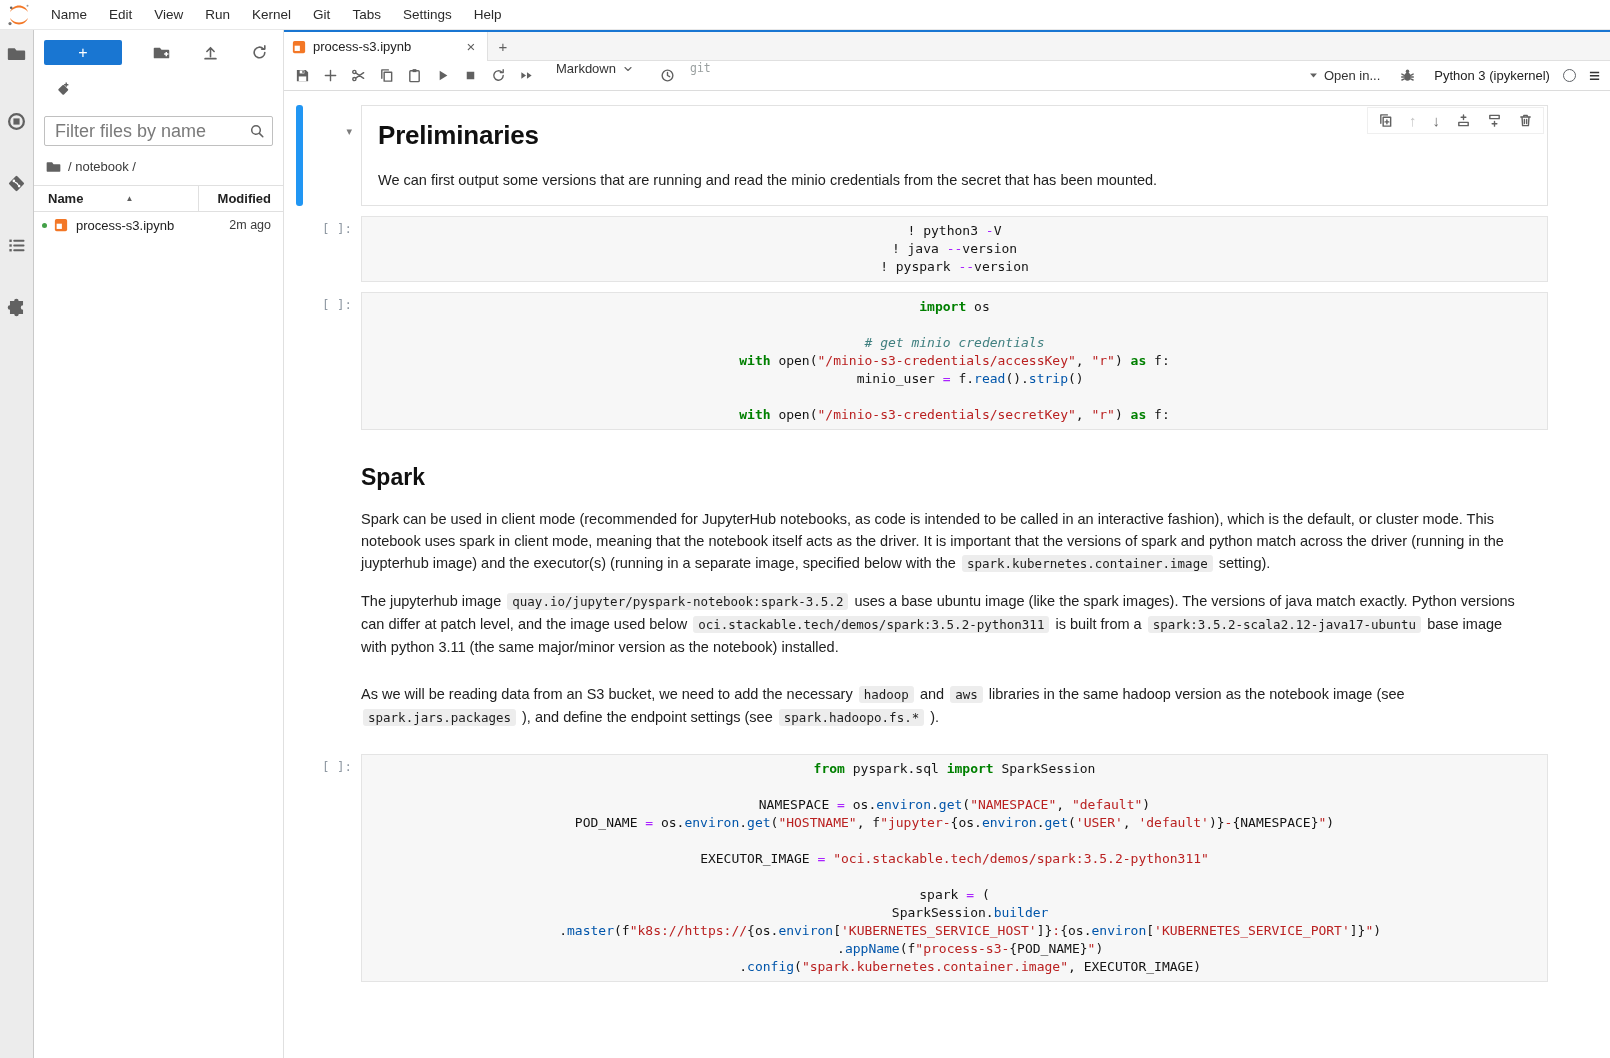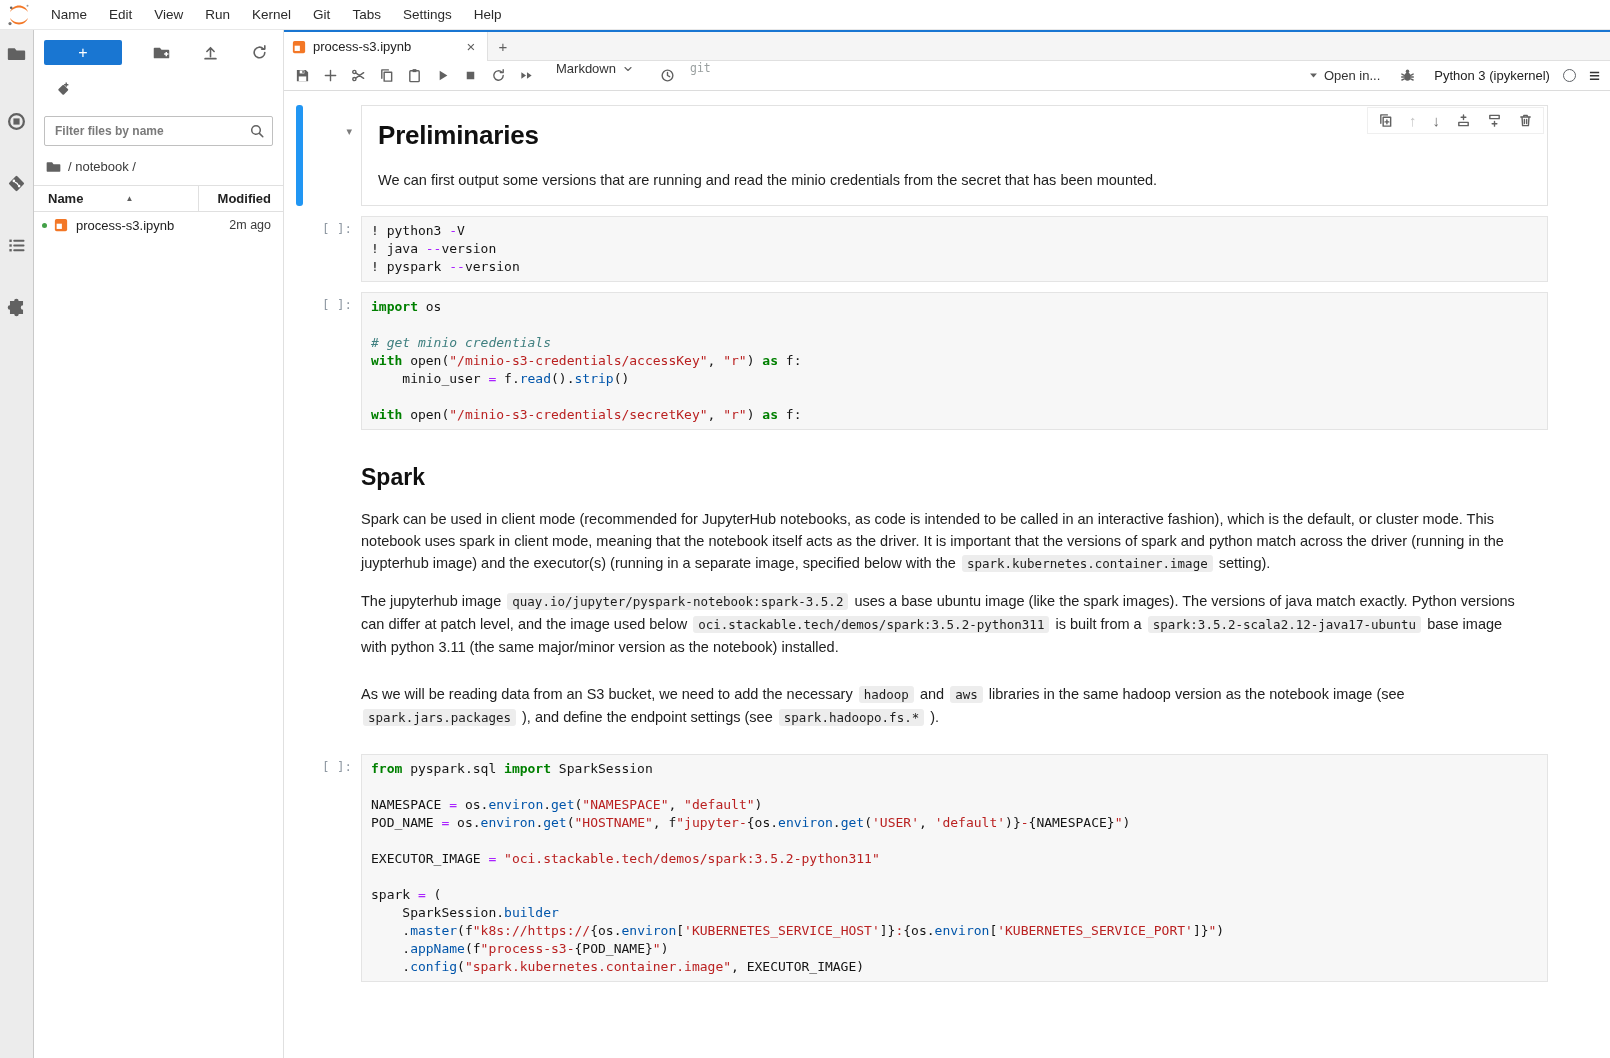--- a/index.html
+++ b/index.html
@@ -25,21 +25,21 @@
   #filebrowser { width:250px; flex:none; background:#fff; border-right:1px solid #e0e0e0;
     display:flex; flex-direction:column; }
   .fbbar { display:flex; align-items:center; justify-content:space-between; padding:10px 14px 0 10px; }
   #new-launcher { width:78px; height:25px; background:#1976d2; border-radius:2px; border:none;
     color:#fff; font-size:16px; line-height:25px; text-align:center; }
   .fbicon { width:20px; height:20px; display:flex; align-items:center; justify-content:center; }
   .fbicon svg { width:17px; height:17px; }
   .tagrow { padding:16px 0 0 20px; }
   .filterwrap { margin:14px 10px 0; position:relative; }
   #filter-input { width:100%; height:30px; border:1px solid #c0c0c0; border-radius:2px;
-    padding:0 30px 0 10px; font-size:12px; font-family:"Liberation Sans",sans-serif; color:#333; background:#fff;font-weight:bold; }
+    padding:0 30px 0 10px; font-size:18px; font-family:"Liberation Sans",sans-serif; color:#333; background:#fff; }
   #filter-input::placeholder { color:#7a7a7a; }
   .searchicon { position:absolute; right:8px; top:7px; }
   .crumbs { display:flex; align-items:center; gap:7px; padding:13px 12px 11px; font-size:13px; color:#3a3a3a; }
   .listhead { display:flex; align-items:center; height:27px; font-size:13px; font-weight:bold;
     border-top:1px solid #e0e0e0; border-bottom:1px solid #e0e0e0; color:#222; }
   .nh { flex:1; display:flex; align-items:center; padding-left:14px; border-right:1px solid #e0e0e0; height:100%; }
   .sort { font-size:8px; color:#5f5f5f; margin-left:42px; }
   .mh { width:84px; padding-right:12px; text-align:right; }
   .filerow { display:flex; align-items:center; height:26px; font-size:13px; padding-left:8px; color:#212121; }
   .greendot { width:5px; height:5px; border-radius:50%; background:#43a047; flex:none; }
@@ -77,21 +77,21 @@
     font-family:"DejaVu Sans Mono",monospace; font-size:12.5px; color:#9099a3; }
   .mdcaret { color:#7c7c7c; font-size:11px; font-family:"Liberation Sans",sans-serif; position:relative; top:13px; }
   .cellbody { flex:1; min-width:0; margin-right:62px; }
 
   .mdbox { border:1px solid #e2e2e2; padding:4px 16px 14px; }
   .mdbox h1 { font-size:26px; font-weight:600; color:#101010; margin:10px 0 19px; letter-spacing:-0.2px; }
   .mdp { font-size:14.5px; line-height:21px; color:#212121; }
 
   .editor { background:#f7f7f7; border:1px solid #e4e4e4; padding:5px 9px;
     font-family:"DejaVu Sans Mono",monospace; font-size:13px; line-height:18px; color:#141414; }
-  .cl { white-space:pre; height:18px; }
+  .cl { white-space:pre; height:18px;text-align:center; }
   .k { color:#008000; font-weight:600; }
   .o { color:#aa22ff; }
   .s { color:#ba2121; }
   .c { color:#408080; font-style:italic; }
   .p { color:#0055aa; }
 
   .mdrender h2 { font-size:23px; font-weight:600; color:#101010; margin:24px 0 17px; }
   .mdrender .mdp { max-width:1160px; margin-bottom:15px; line-height:22px; }
   .ic { background:#ededed; border-radius:3px; padding:1px 5px; margin:0 2px;
     font-family:"DejaVu Sans Mono",monospace; font-size:12.5px; color:#1c1c1c; }

